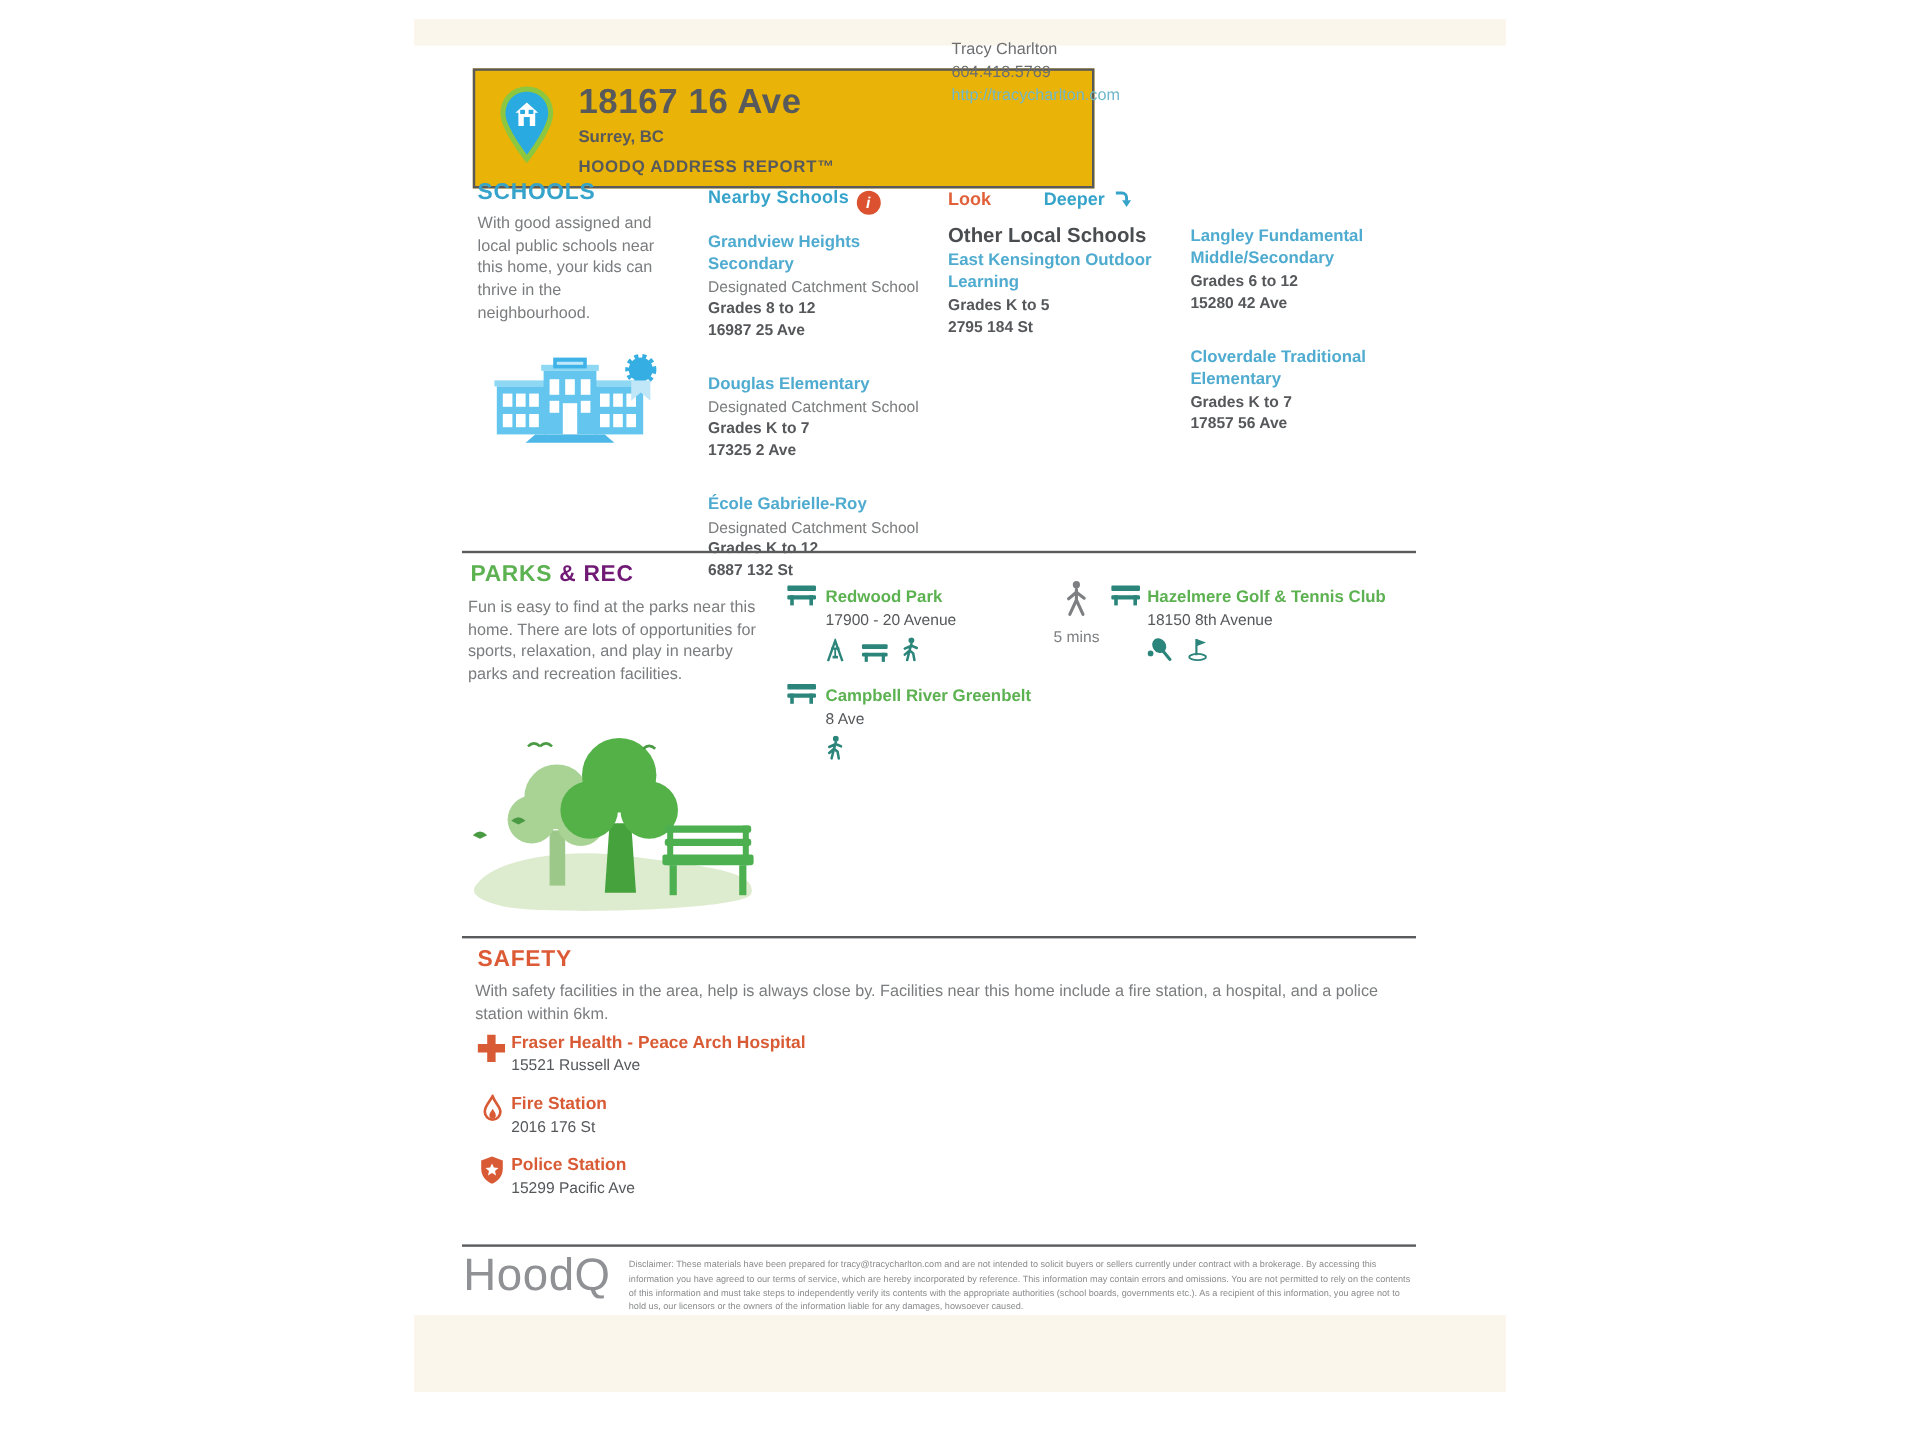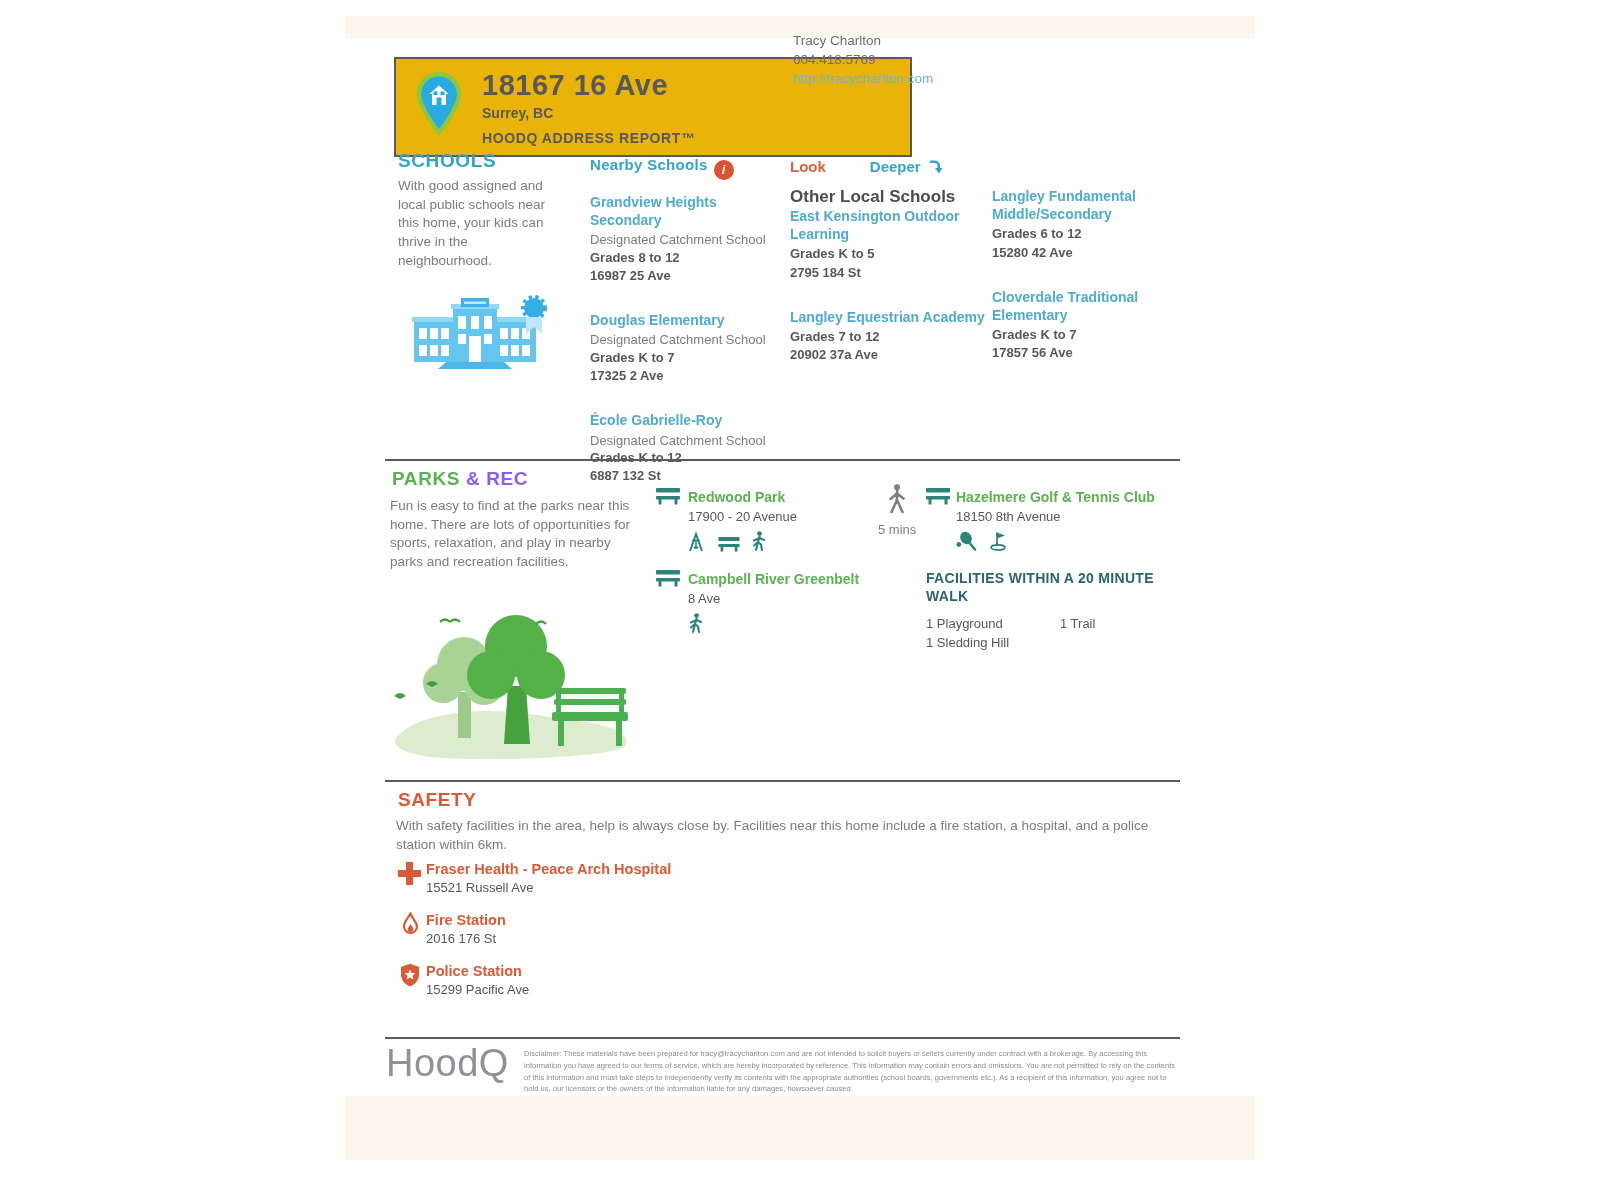--- a/index.html
+++ b/index.html
@@ -21,21 +21,21 @@
   .addr-report { font-size:14px; font-weight:bold; color:#58595b; margin-top:9px; letter-spacing:0.6px; }
 
   .contact { position:absolute; right:487px; top:32px; width:320px; 
     font-size:13.5px; line-height:1.4; color:#6d6e70; }
   .contact a { color:#6fb7c9; text-decoration:none; }
 
   
   .sec-title { font-size:19px; font-weight:bold; letter-spacing:0.6px; }
   .blue { color:#36a3ca; }
   .green { color:#5cb151; }
-  .dkgreen { color:#8b5cf6; }
+  .dkgreen { color:#701a75; }
   .orange { color:#dd5a36; }
   .body-copy { font-size:13.5px; color:#7a7c7e; line-height:1.38; }
   .entry-name { font-size:14px; font-weight:bold; color:#4fabcf; line-height:1.3; }
   .entry-type { font-size:13px; color:#7a7c7e; margin-top:2px; line-height:1.35; }
   .entry-detail { font-size:13px; color:#55575a; font-weight:600; line-height:1.4; }
   .park-name { font-size:14px; font-weight:bold; color:#5cb151; line-height:1.3; }
   .park-addr { font-size:13px; color:#55575a; margin-top:3px; }
   .safety-name { font-size:14.5px; font-weight:bold; color:#d95b35; }
   .safety-addr { font-size:13px; color:#55575a; margin-top:3px; }
 
@@ -163,25 +163,20 @@
         <path d="M2 3 h5.5 a4 4 0 0 1 4 4 v3" stroke="#36a3ca" stroke-width="2.6" fill="none"></path>
         <polygon points="7.5,9.5 15.5,9.5 11.5,15.5" fill="#36a3ca"></polygon>
       </svg>
     </div>
     <div class="other-title" style="margin-top:12px;">Other Local Schools</div>
     <div style="">
       <div class="entry-name">East Kensington Outdoor Learning</div>
       <div class="entry-detail" style="margin-top:2px;">Grades K to 5</div>
       <div class="entry-detail">2795 184 St</div>
     </div>
-    <div style="margin-top:26px;">
-      <div class="entry-name">Langley Equestrian Academy</div>
-      <div class="entry-detail" style="margin-top:2px;">Grades 7 to 12</div>
-      <div class="entry-detail">20902 37a Ave</div>
-    </div>
   </div>
 
   <div class="abs" style="left:992px; top:187px; width:190px;">
     <div>
       <div class="entry-name">Langley Fundamental Middle/Secondary</div>
       <div class="entry-detail" style="margin-top:2px;">Grades 6 to 12</div>
       <div class="entry-detail">15280 42 Ave</div>
     </div>
     <div style="margin-top:26px;">
       <div class="entry-name">Cloverdale Traditional Elementary</div>
@@ -310,32 +305,20 @@
     <div class="icon-row">
       <span>
         <svg width="14" height="21" viewBox="0 0 14 21">
           <circle cx="8.5" cy="2.6" r="2.4" fill="#2b857b"></circle>
           <path d="M8.5 5.5 L7 11 M7 11 L3 14.5 M7 11 L10 13.5 L11 19 M7 11 L5 19 M8.5 7 L3 9.5 M8.5 7 L13 9" stroke="#2b857b" stroke-width="2.1" stroke-linecap="round" fill="none"></path>
         </svg>
       </span>
     </div>
   </div>
 
-  <div class="abs" style="left:926px; top:569px; width:235px;">
-    <div class="fac-title">FACILITIES WITHIN A 20 MINUTE WALK</div>
-    <div style="display:flex; margin-top:10px;">
-      <div style="width:134px;">
-        <div class="fac-item">1 Playground</div>
-        <div class="fac-item">1 Sledding Hill</div>
-      </div>
-      <div>
-        <div class="fac-item">1 Trail</div>
-      </div>
-    </div>
-  </div>
 
   <div class="divider" style="top:780px;"></div>
 
   <div class="abs sec-title orange" style="left:398px; top:789px;text-align:center;">SAFETY</div>
   <div class="abs body-copy" style="left:396px; top:817px; width:770px;">With safety facilities in the area, help is always close by. Facilities near this home include a fire station, a hospital, and a police station within 6km.</div>
 
   <div class="abs" style="left:398px; top:862px;">
     <svg width="23" height="23" viewBox="0 0 23 23">
       <polygon points="8,0 15,0 15,8 23,8 23,15 15,15 15,23 8,23 8,15 0,15 0,8 8,8" fill="#d95b35"></polygon>
     </svg>

